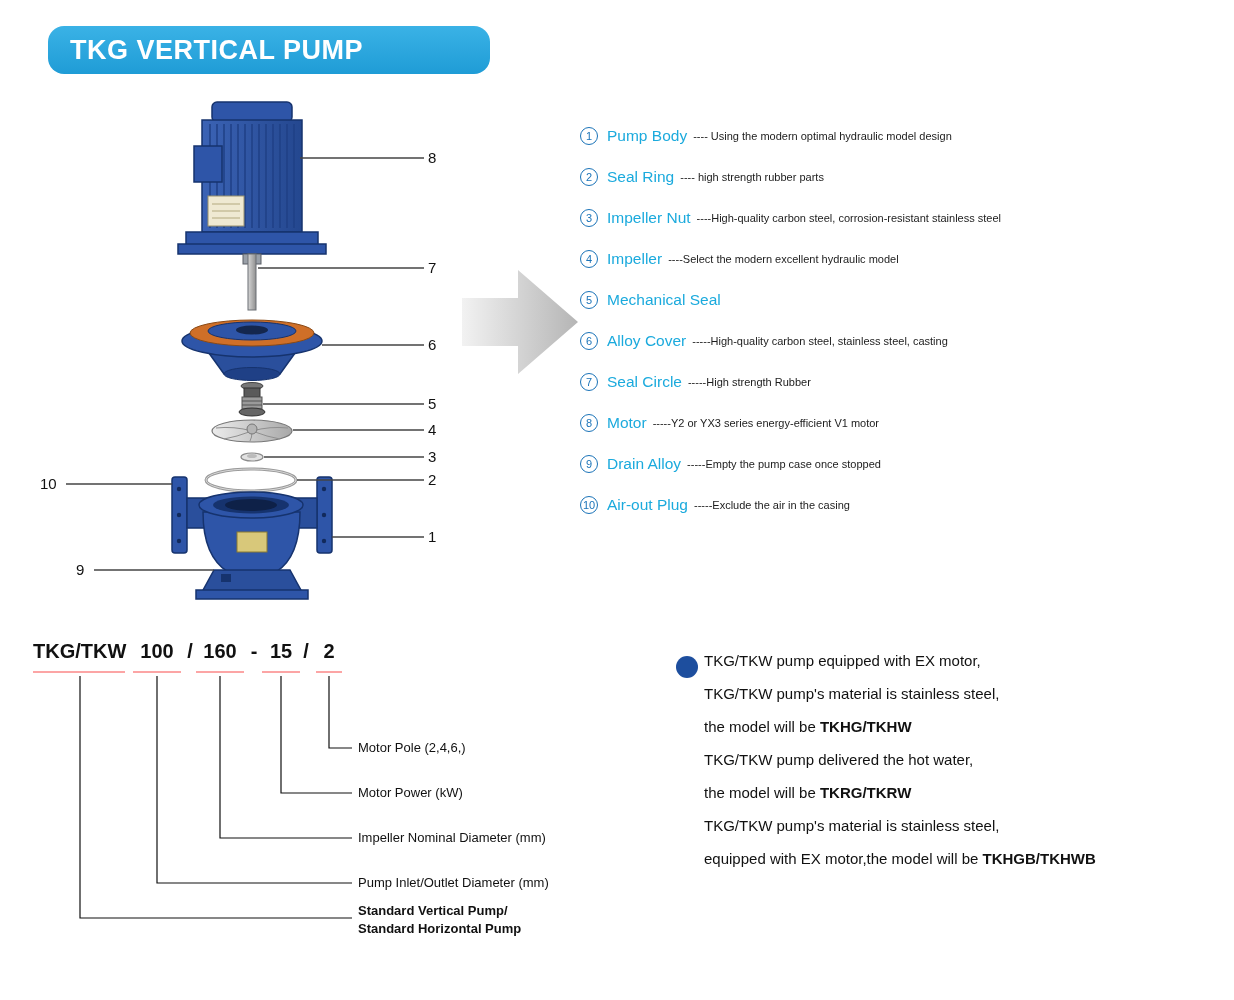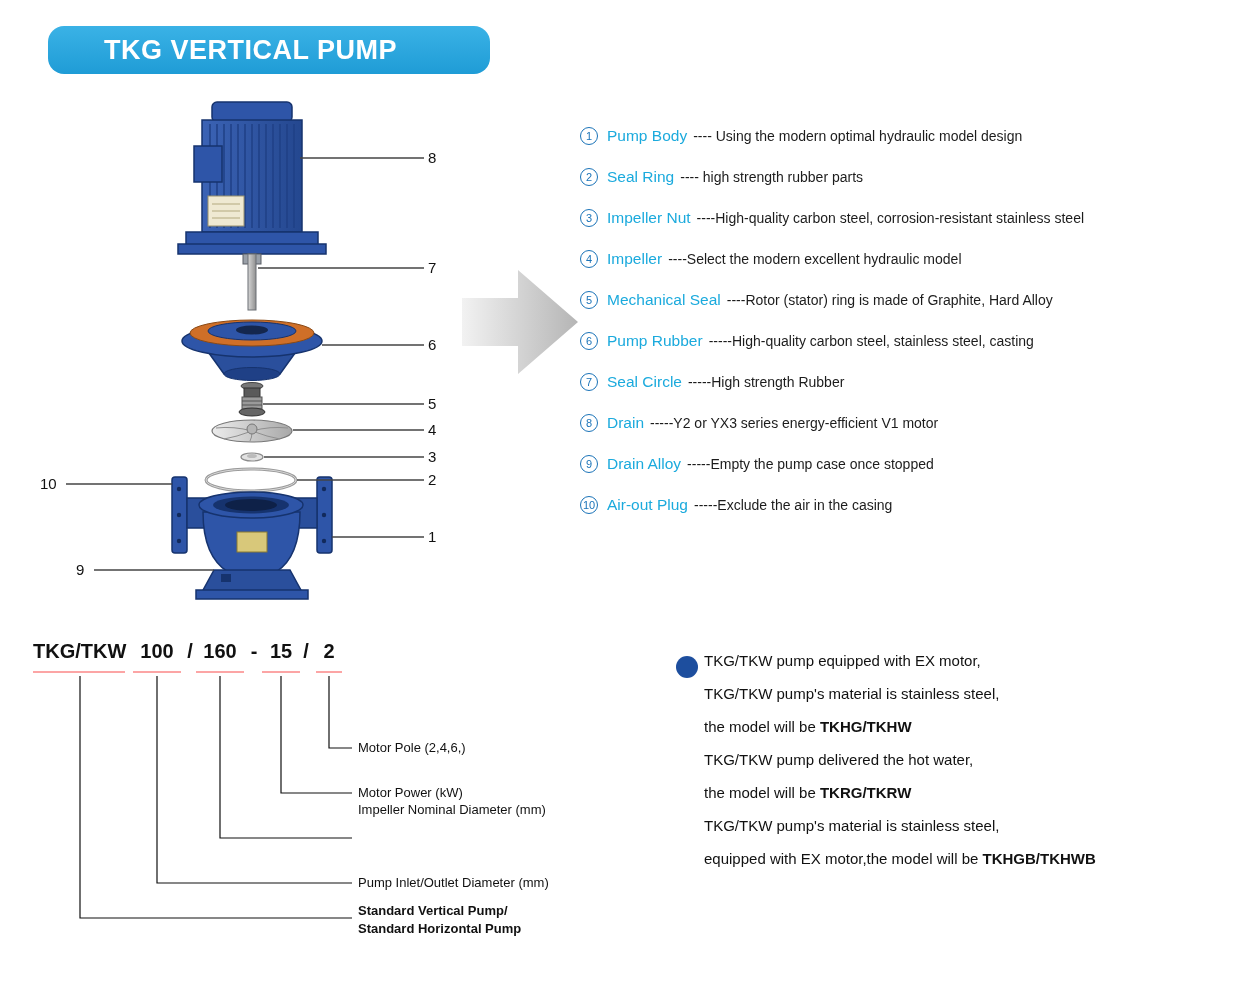--- a/index.html
+++ b/index.html
@@ -2,37 +2,37 @@
 <html><head>
 <meta charset="utf-8">
 <style>
   html,body{margin:0;padding:0;background:#ffffff;}
   body{font-family:"Liberation Sans",sans-serif;}
   .page{position:relative;width:1234px;height:1000px;background:#fff;overflow:hidden;}
 
   
   .banner{position:absolute;left:48px;top:26px;width:442px;height:48px;
     background:linear-gradient(180deg,#3ab2e6,#1f9cd6);border-radius:16px;
-    display:flex;align-items:center;padding-left:56px;box-sizing:border-box;}
+    display:flex;align-items:center;padding-left:22px;box-sizing:border-box;}
   .banner .title{color:#fff;font-size:27px;font-weight:700;letter-spacing:.5px;}
 
   
   .art{position:absolute;left:0;top:0;pointer-events:none;}
 
   
   .callout{position:absolute;font-size:15px;color:#111;}
 
   
   .parts{position:absolute;left:580px;top:124px;display:flex;flex-direction:column;gap:17px;}
   .part-row{display:flex;align-items:center;height:24px;white-space:nowrap;}
   .cnum{width:18px;height:18px;border:1.4px solid #1a73b8;border-radius:50%;
     color:#1a73b8;font-size:11px;display:flex;align-items:center;justify-content:center;
     margin-right:9px;flex:0 0 auto;box-sizing:border-box;}
   .pname{color:#1baadd;font-size:15.5px;margin-right:6px;}
-  .pdesc{color:#1c1c1c;font-size:14px;}
+  .pdesc{color:#1c1c1c;font-size:11px;}
 
   
   .seg{position:absolute;top:640px;font-size:20px;font-weight:700;color:#111;text-align:center;display:block;}
   .seg.u{border-bottom:2px solid #fca5a5;padding-bottom:8px;}
   .mlabel{position:absolute;font-size:13px;color:#111;white-space:nowrap;}
 
   
   .notes{position:absolute;left:676px;top:650px;width:520px;}
   .bullet{position:absolute;left:0;top:6px;width:22px;height:22px;border-radius:50%;background:#1d4e9e;}
   .note-lines{margin-left:28px;display:flex;flex-direction:column;gap:12px;}
@@ -215,35 +215,34 @@
       <span class="pdesc">----High-quality carbon steel, corrosion-resistant stainless steel</span>
     </div>
     <div class="part-row">
       <span class="cnum">4</span>
       <span class="pname">Impeller</span>
       <span class="pdesc">----Select the modern excellent hydraulic model</span>
     </div>
     <div class="part-row">
       <span class="cnum">5</span>
       <span class="pname">Mechanical Seal</span>
-      <span class="pdesc">----Rotor (stator) ring is made of Graphite, Hard Alloy</span>
     </div>
     <div class="part-row">
       <span class="cnum">6</span>
-      <span class="pname">Pump Rubber</span>
+      <span class="pname">Alloy Cover</span>
       <span class="pdesc">-----High-quality carbon steel, stainless steel, casting</span>
     </div>
     <div class="part-row">
       <span class="cnum">7</span>
       <span class="pname">Seal Circle</span>
       <span class="pdesc">-----High strength Rubber</span>
     </div>
     <div class="part-row">
       <span class="cnum">8</span>
-      <span class="pname">Drain</span>
+      <span class="pname">Motor</span>
       <span class="pdesc">-----Y2 or YX3 series energy-efficient V1 motor</span>
     </div>
     <div class="part-row">
       <span class="cnum">9</span>
       <span class="pname">Drain Alloy</span>
       <span class="pdesc">-----Empty the pump case once stopped</span>
     </div>
     <div class="part-row">
       <span class="cnum">10</span>
       <span class="pname">Air-out Plug</span>
@@ -255,21 +254,21 @@
   <span class="seg u" style="left:133px;width:48px">100</span>
   <span class="seg" style="left:184px;width:12px">/</span>
   <span class="seg u" style="left:196px;width:48px">160</span>
   <span class="seg" style="left:248px;width:12px">-</span>
   <span class="seg u" style="left:262px;width:38px">15</span>
   <span class="seg" style="left:300px;width:12px">/</span>
   <span class="seg u" style="left:316px;width:26px">2</span>
 
   <span class="mlabel" style="left:358px;top:740px">Motor Pole (2,4,6,)</span>
   <span class="mlabel" style="left:358px;top:785px">Motor Power (kW)</span>
-  <span class="mlabel" style="left:358px;top:802px">Impeller Nominal Diameter (mm)</span>
+  <span class="mlabel" style="left:358px;top:830px">Impeller Nominal Diameter (mm)</span>
   <span class="mlabel" style="left:358px;top:875px">Pump Inlet/Outlet Diameter (mm)</span>
   <span class="mlabel" style="left:358px;top:903px;font-weight:700">Standard Vertical Pump/</span>
   <span class="mlabel" style="left:358px;top:921px;font-weight:700">Standard Horizontal Pump</span>
 
   <div class="notes">
     <span class="bullet"></span>
     <div class="note-lines">
       <div class="note-line"><span>TKG/TKW pump equipped with EX motor,</span><b></b></div>
       <div class="note-line"><span>TKG/TKW pump's material is stainless steel,</span><b></b></div>
       <div class="note-line"><span>the model will be </span><b>TKHG/TKHW</b></div>

